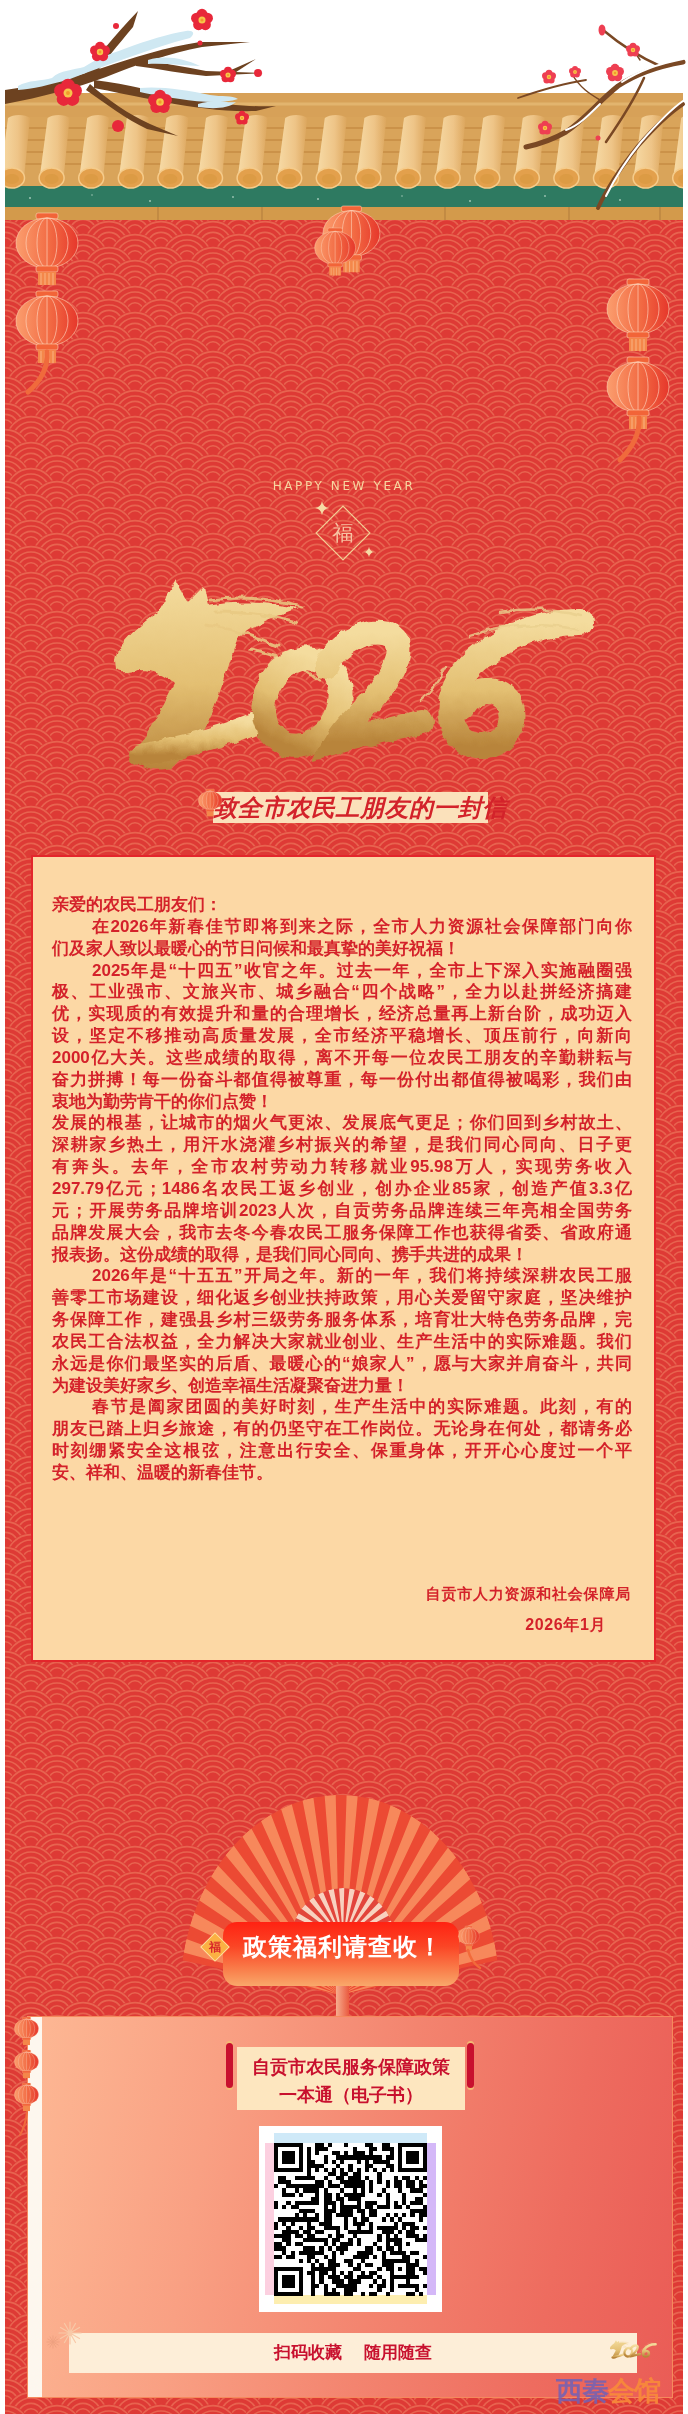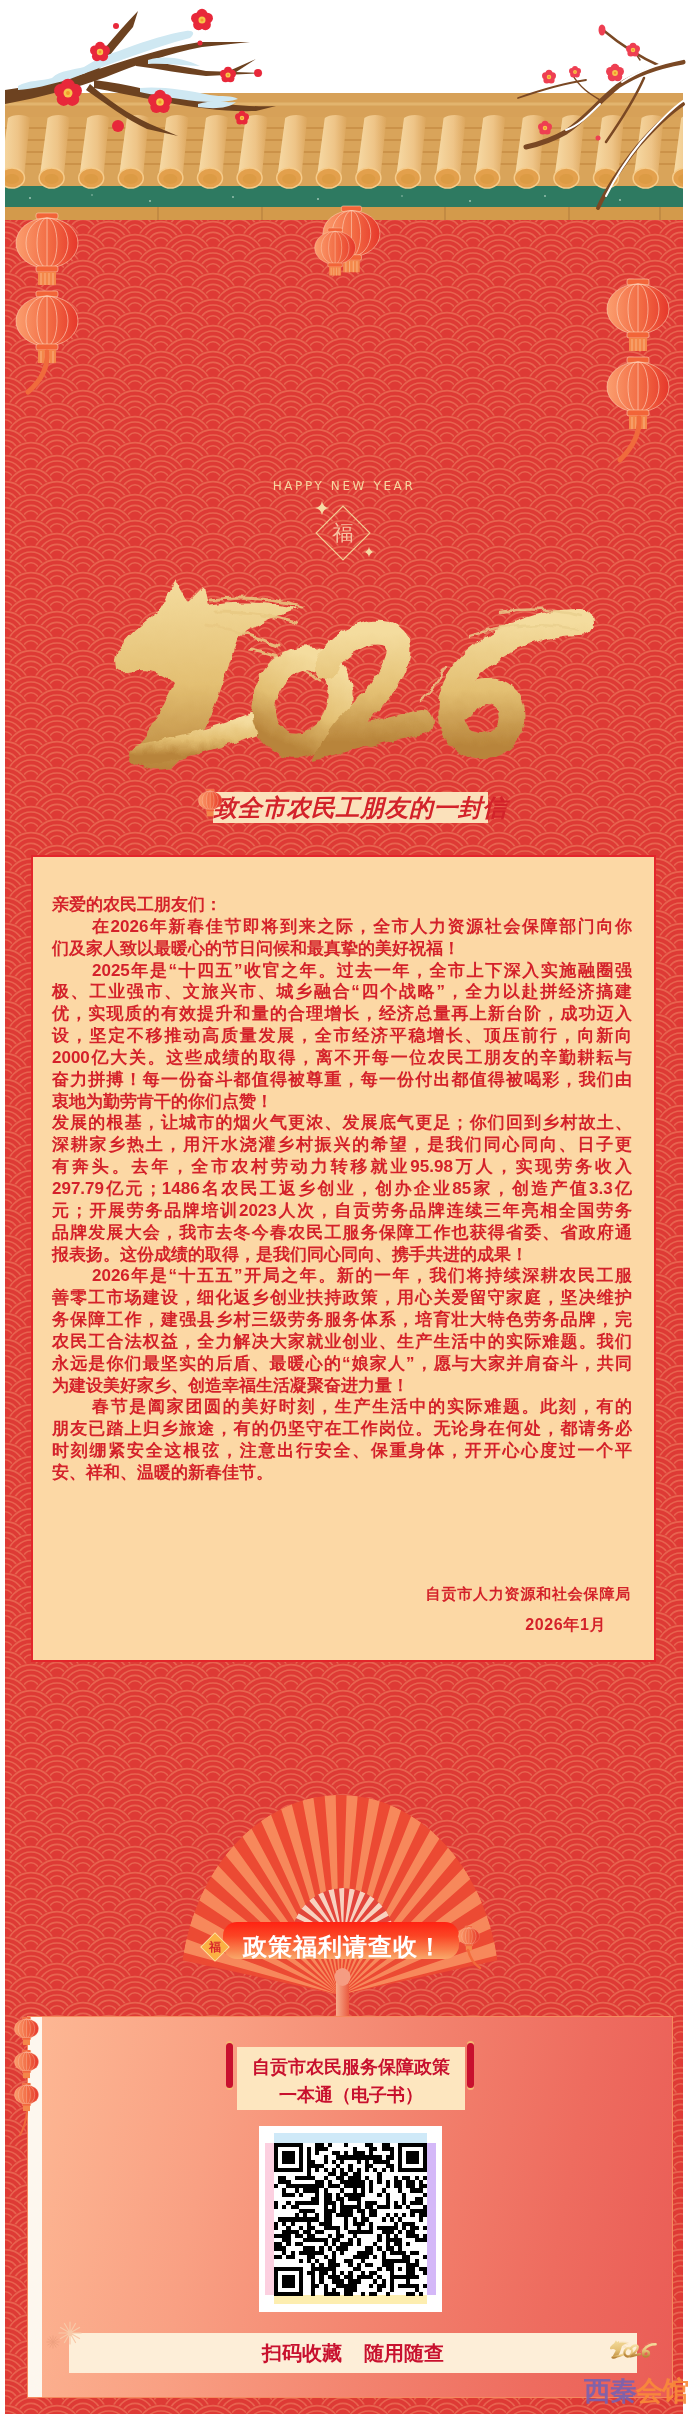--- a/index.html
+++ b/index.html
@@ -12,36 +12,36 @@
 .fu-char{left:326px;top:517px;width:34px;height:32px;line-height:32px;text-align:center;font-size:21px;color:#f7c3a2;font-family:"DejaVu Serif",serif;}
 .title-banner{left:213px;top:792px;width:275px;height:31px;background:#fbe1bb;}
 .title-text{display:block;width:100%;text-align:center;font-size:24px;line-height:31px;font-weight:bold;color:#d3222a;letter-spacing:0.5px;white-space:nowrap;font-style:italic;}
 .letter-card{left:31px;top:855px;width:621px;height:803px;border:2px solid #e3262b;background:#fcd8a5;}
 .letter-body{position:absolute;left:19px;top:37px;width:580px;font-size:17px;line-height:21.85px;font-weight:bold;color:#d4212a;}
 .line{height:21.85px;white-space:nowrap;}
 .line.full{text-align:justify;text-align-last:justify;}
 .line.indent{padding-left:40px;}
 .signature{right:23px;top:728px;font-size:15px;line-height:18px;letter-spacing:0.8px;font-weight:bold;color:#d4212a;white-space:nowrap;}
 .date{right:48px;top:759px;font-size:16px;line-height:18px;letter-spacing:0.6px;font-weight:bold;color:#d4212a;white-space:nowrap;}
-.policy-banner{left:223px;top:1922px;width:236px;height:37px;border-radius:14px;background:linear-gradient(180deg,#ff2212 0%,#fb4525 38%,#f9844f 78%,#f9a86a 100%);}
+.policy-banner{left:223px;top:1922px;width:236px;height:64px;border-radius:14px;background:linear-gradient(180deg,#ff2212 0%,#fb4525 38%,#f9844f 78%,#f9a86a 100%);}
 .policy-text{position:absolute;left:20px;top:0;height:49px;line-height:49px;font-size:24px;font-weight:bold;color:#ffffff;letter-spacing:1px;white-space:nowrap;}
 .banner-fu{left:205px;top:1938px;width:20px;height:18px;line-height:18px;text-align:center;font-size:12px;font-weight:bold;color:#d8262a;}
 .policy-card{left:27px;top:2016px;width:644px;height:380px;border:1px solid #f58a5c;background:linear-gradient(100deg,#fdb894 0%,#f9a083 28%,#f3846f 55%,#ee6c5f 80%,#ea5c56 100%);}
 .policy-strip{left:0;top:0;width:14px;height:380px;background:#fdf7ee;}
 .ebook-title{left:209px;top:30px;width:228px;height:63px;background:#fde6bf;text-align:center;font-weight:bold;color:#c8102e;font-size:18px;}
 .ebook-line{position:absolute;left:0;width:100%;line-height:22px;white-space:nowrap;}
 .ebook-line.l1{top:9px;}
 .ebook-line.l2{top:37px;}
 .rod{top:26px;width:7px;height:45px;border-radius:4px;background:#c8102e;box-shadow:0 -2px 0 #f4bb74,0 2px 0 #f4bb74;}
 .qr-box{left:231px;top:109px;width:183px;height:186px;background:#ffffff;}
-.scan-banner{left:41px;top:316px;width:568px;height:40px;background:#fdeed8;text-align:center;font-size:20px;line-height:40px;font-weight:bold;color:#c8102e;white-space:nowrap;}
+.scan-banner{left:41px;top:316px;width:568px;height:40px;background:#fdeed8;text-align:center;font-size:17px;line-height:40px;font-weight:bold;color:#c8102e;white-space:nowrap;}
 .scan-banner span{display:inline-block;}
 .scan-gap{width:22px;}
 .watermark{left:556px;top:2376px;font-size:27px;line-height:30px;font-weight:bold;letter-spacing:-1px;white-space:nowrap;}
-.wm1{color:rgba(112,98,182,0.85);margin-left:28px;}
+.wm1{color:rgba(112,98,182,0.85);}
 .wm2{color:rgba(247,138,58,0.92);}
 </style>
 </head>
 <body>
 
 <div class="page">
 
   <svg class="layer" width="688" height="2414" viewBox="0 0 688 2414">
     <defs>
       <linearGradient id="tileGrad" x1="0" y1="0" x2="1" y2="0">

